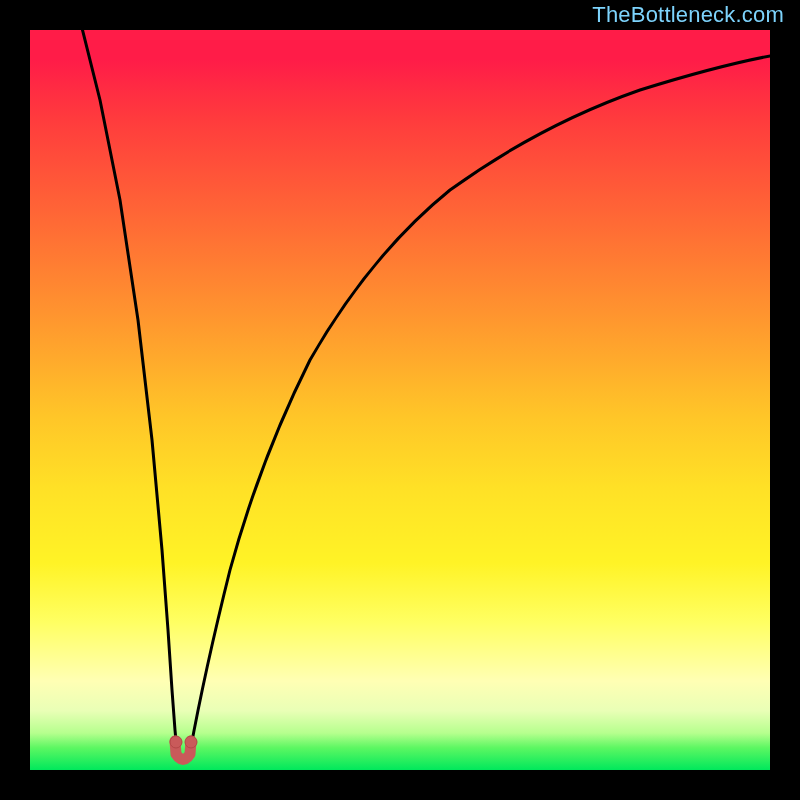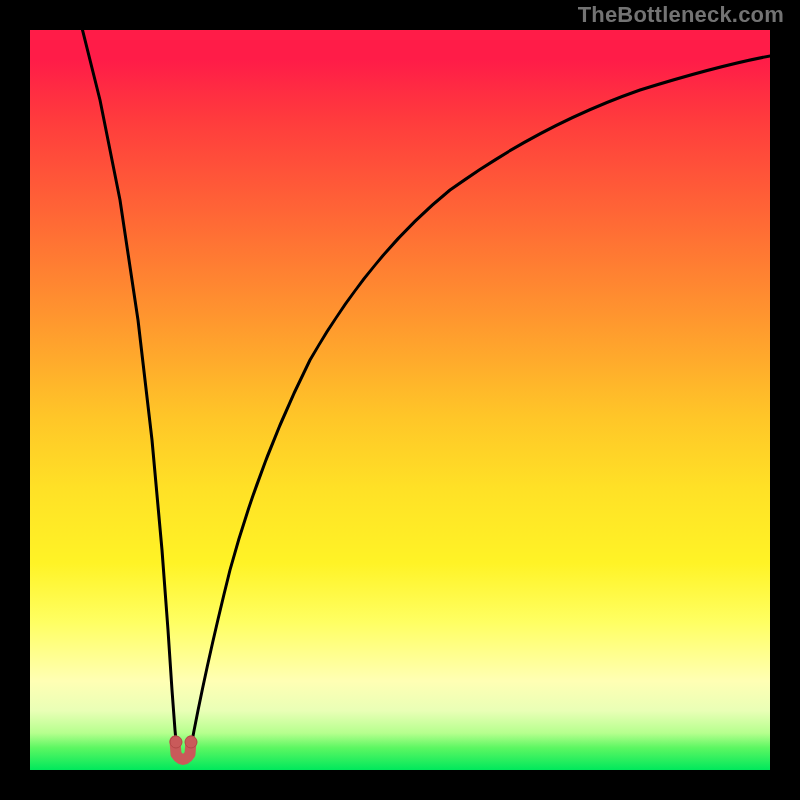--- a/index.html
+++ b/index.html
@@ -14,23 +14,23 @@
   .frame {
     position: relative;
     width: 800px;
     height: 800px;
     background: #000;
   }
   .watermark {
     position: absolute;
     top: 2px;
     right: 16px;
-    color: #737373;
+    color: #7dd3fc;
     font-size: 22px;
-    font-weight: 700;
+    font-weight: 400;
     letter-spacing: 0.2px;
     z-index: 10;
   }
   .plot-area {
     position: absolute;
     left: 30px;
     top: 30px;
     width: 740px;
     height: 740px;
     overflow: hidden;

